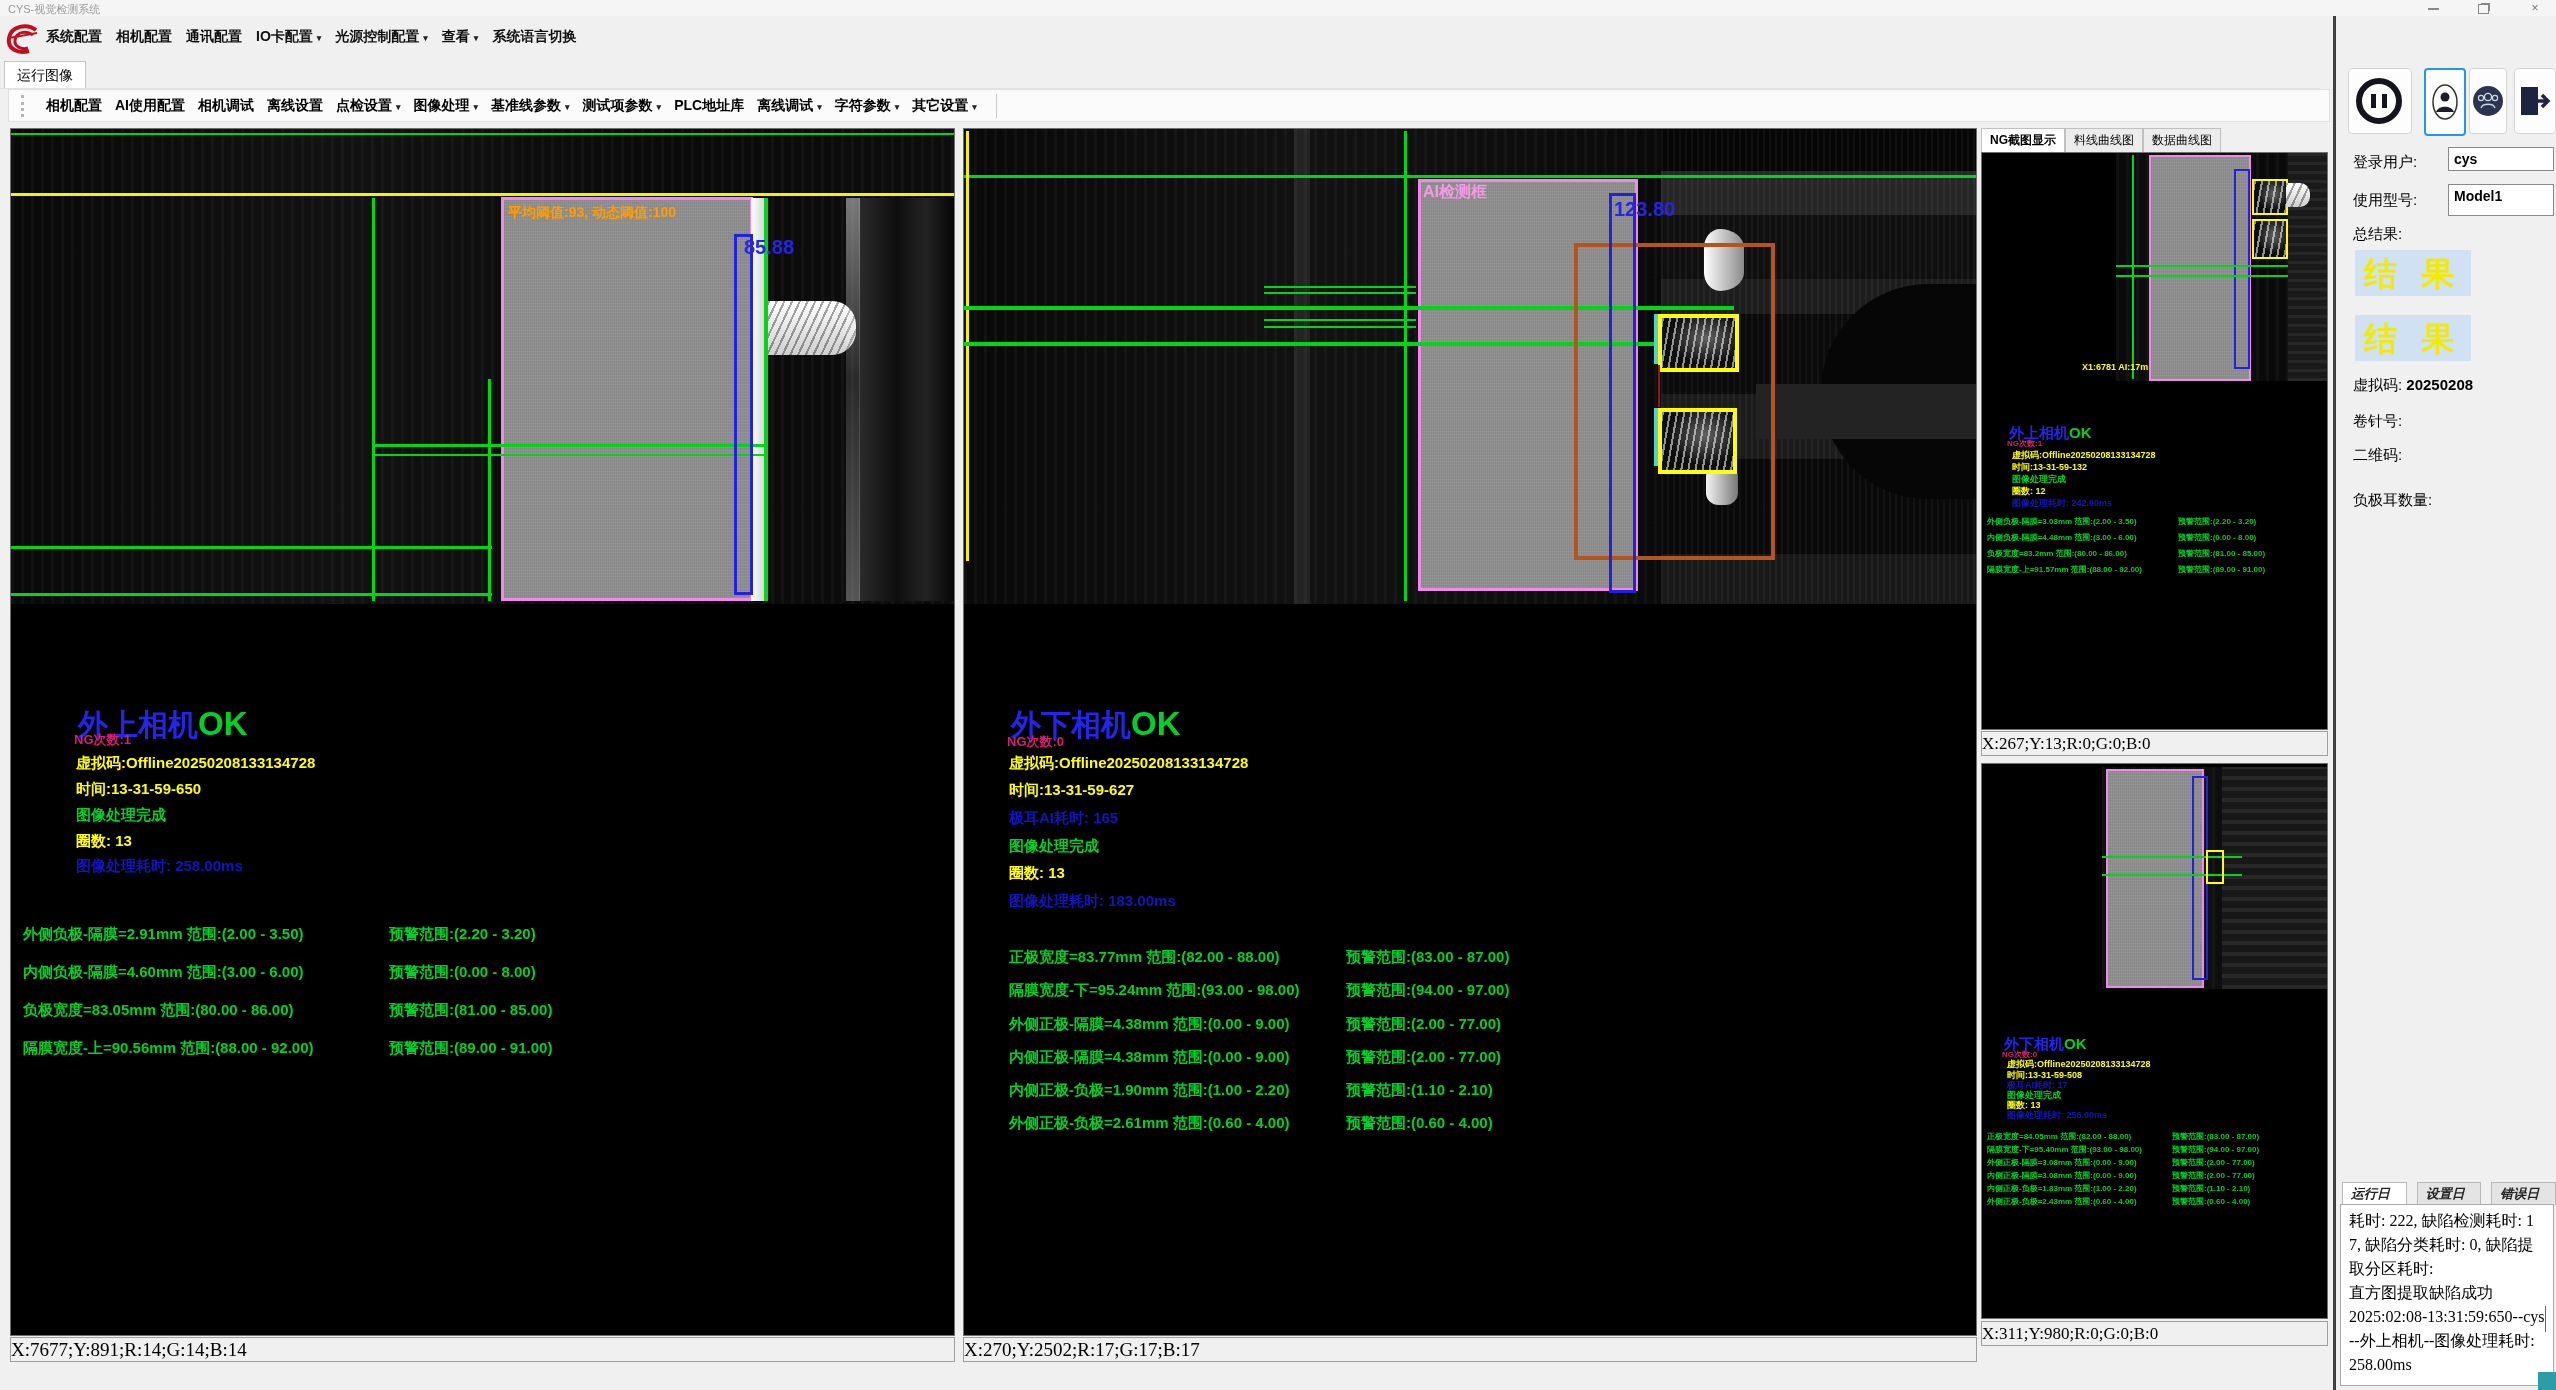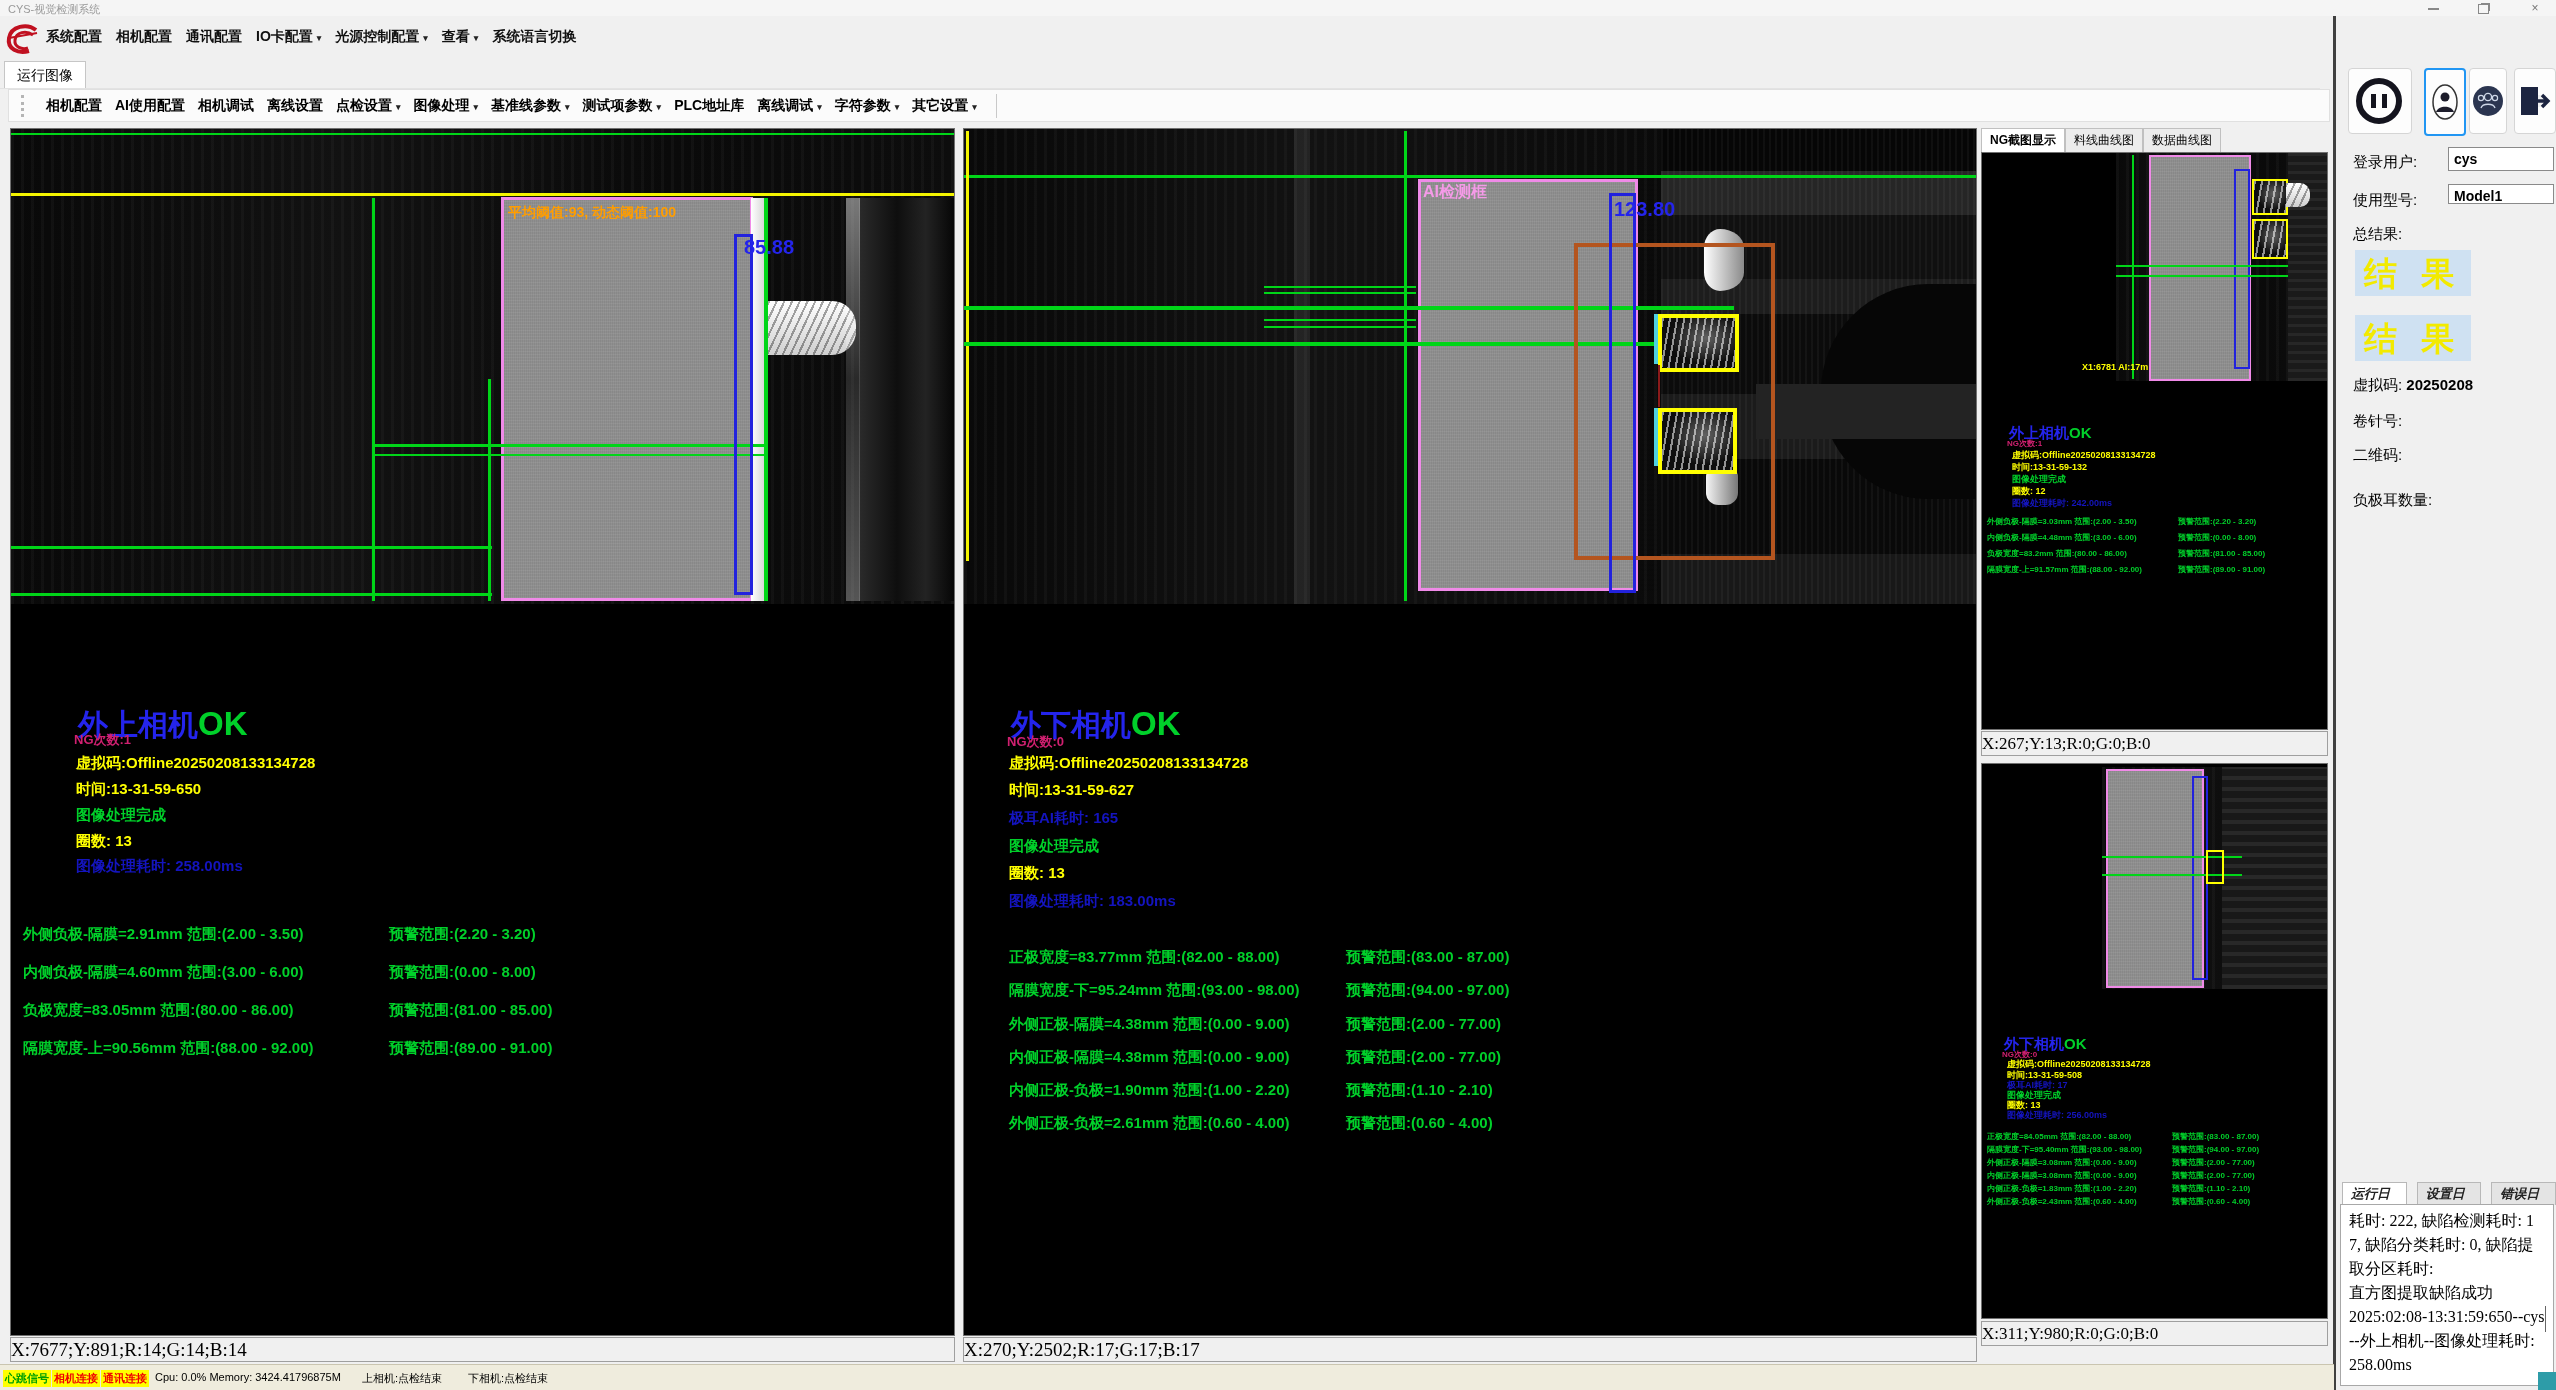--- a/index.html
+++ b/index.html
@@ -288,43 +288,35 @@
     <div class="sbtn" style="left:178px;top:52px;width:40px;height:64px">
       <svg width="34" height="32" viewBox="0 0 34 32">
           <path d="M3 2 h17 v28 h-17 z" fill="#1c2440"></path>
           <path d="M20 10 v12 h8 v-12 z" fill="#f0f0f0"></path>
           <path d="M14 16 h16 m-6 -6 l6 6 l-6 6" stroke="#1c2440" stroke-width="3.4" fill="none"></path>
         </svg>
     </div>
     <span class="slab" style="left:17px;top:137px">登录用户:</span>
     <div class="inp" style="left:112px;top:131px;width:106px;height:24px">cys</div>
     <span class="slab" style="left:17px;top:175px">使用型号:</span>
-    <div class="inp" style="left:112px;top:168px;width:106px;height:20px">Model1</div>
+    <div class="inp" style="left:112px;top:168px;width:106px;height:32px">Model1</div>
     <span class="slab" style="left:17px;top:209px">总结果:</span>
     <div class="resbox" style="left:19px;top:234px">结 果</div>
     <div class="resbox" style="left:19px;top:299px">结 果</div>
     <span class="slab" style="left:17px;top:360px"><span>虚拟码:</span> <span style="font-weight:700;font-family:'Liberation Sans',sans-serif">20250208</span></span>
     <span class="slab" style="left:17px;top:396px"><span>卷针号:</span> <span></span></span>
     <span class="slab" style="left:17px;top:430px"><span>二维码:</span> <span></span></span>
     <span class="slab" style="left:17px;top:475px"><span>负极耳数量:</span> <span></span></span>
 
     <div class="ab" style="left:6px;top:1166px;display:flex;gap:10px">
       <span class="ltab on">运行日志</span>
       <span class="ltab">设置日志</span>
       <span class="ltab">错误日志</span>
     </div>
     <div class="logarea" style="left:4px;top:1188px;width:214px;height:182px">耗时: 222, 缺陷检测耗时: 17, 缺陷分类耗时: 0, 缺陷提取分区耗时: 
 直方图提取缺陷成功
 2025:02:08-13:31:59:650--cys--外上相机--图像处理耗时: 258.00ms</div>
     <div class="ab" style="left:209px;top:1290px;width:1px;height:26px;background:#666"></div>
   </div>
 
-  <div class="statusbar">
-    <span class="sbadge" style="left:3px;color:#00a000">心跳信号</span>
-    <span class="sbadge" style="left:52px;color:#f00000">相机连接</span>
-    <span class="sbadge" style="left:101px;color:#f00000">通讯连接</span>
-    <span class="sinfo" style="left:155px">Cpu:  0.0% Memory:  3424.41796875M</span>
-    <span class="sinfo" style="left:362px">上相机:点检结束</span>
-    <span class="sinfo" style="left:468px">下相机:点检结束</span>
-  </div>
   <div class="ab" style="left:2538px;top:1372px;width:18px;height:18px;background:#2d9ca8"></div>
 
 </div>
 
 </body></html>

